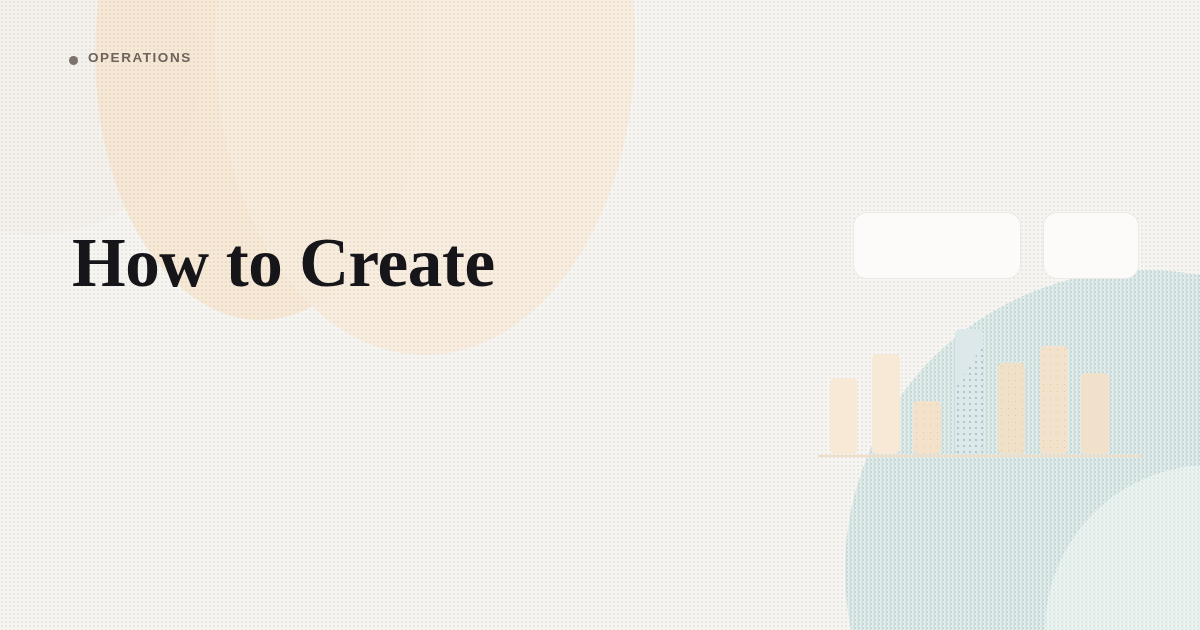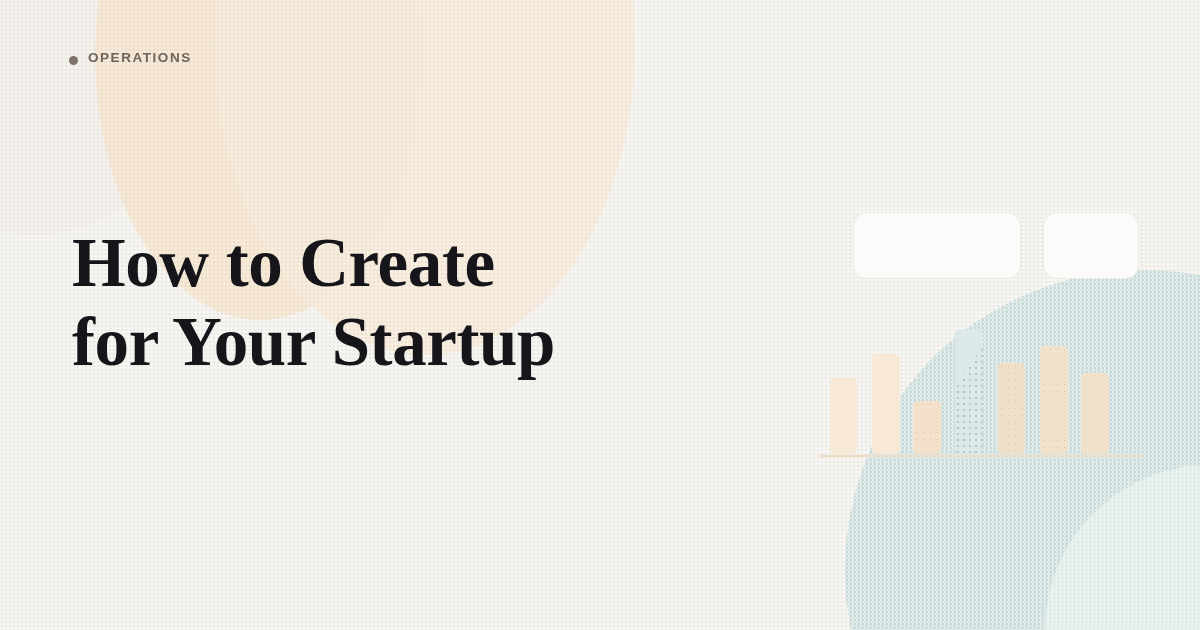--- a/index.html
+++ b/index.html
@@ -213,21 +213,20 @@
 
   <div class="dot-texture"></div>
 
   <div class="eyebrow">
     <span class="eyebrow-dot"></span>
     <span class="eyebrow-text">OPERATIONS</span>
   </div>
 
   <h1 class="headline">
     <span class="headline-line">How to Create</span>
-    <span class="headline-line">for Your Startup</span>
   </h1>
 
   <div class="graphic">
     <div class="card card-wide"></div>
     <div class="card card-narrow"></div>
     <div class="axis-line"></div>
     <div id="bars-host">
         <div class="bar" style="left: 20px; width: 27px; height: 75.8333px; background: rgb(247, 233, 214);">
           <div class="bar-dots"></div>
         </div>

